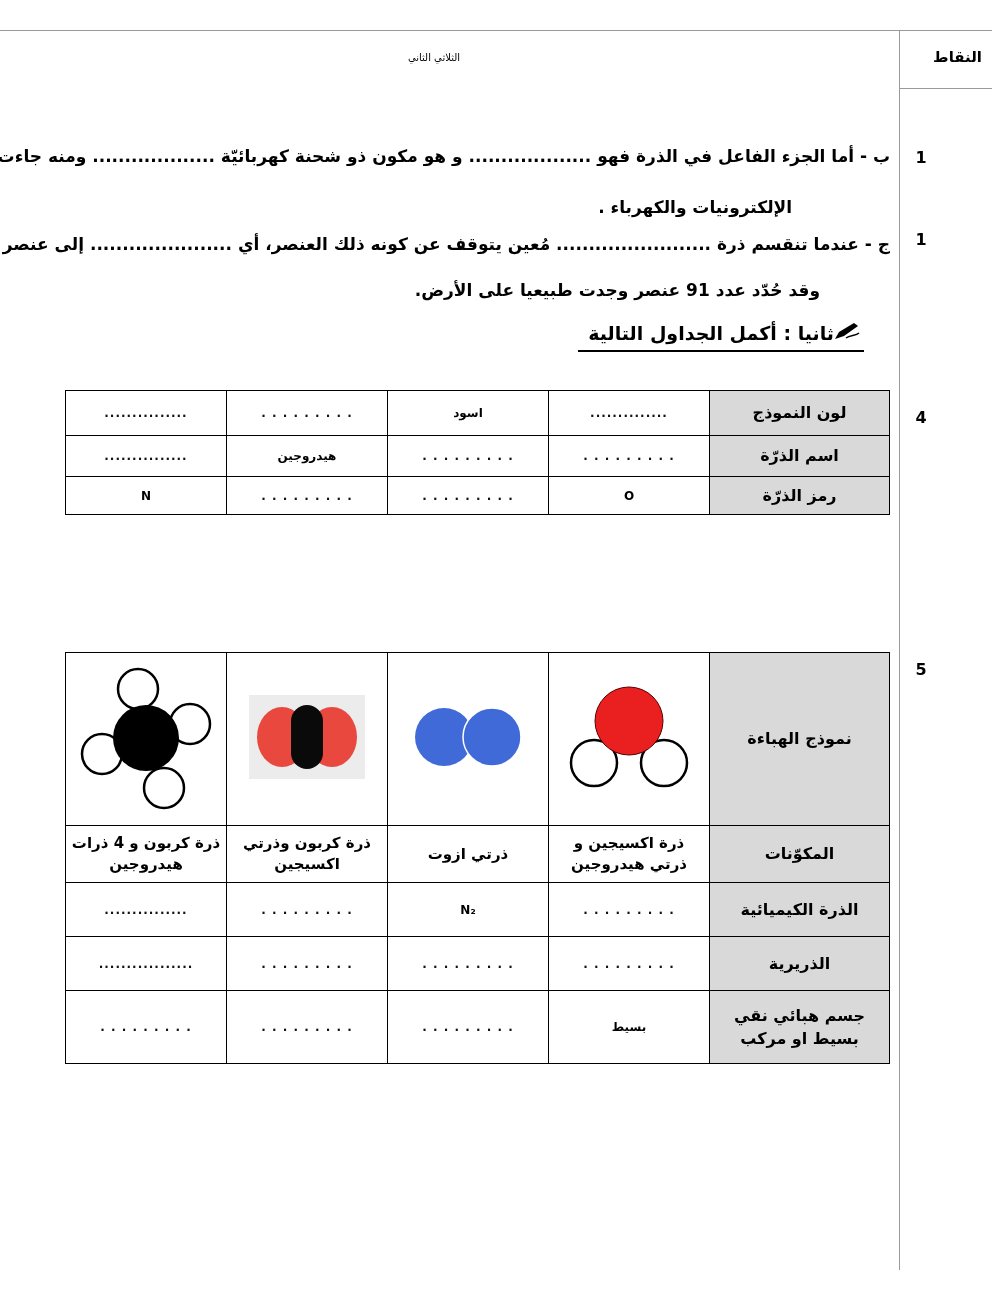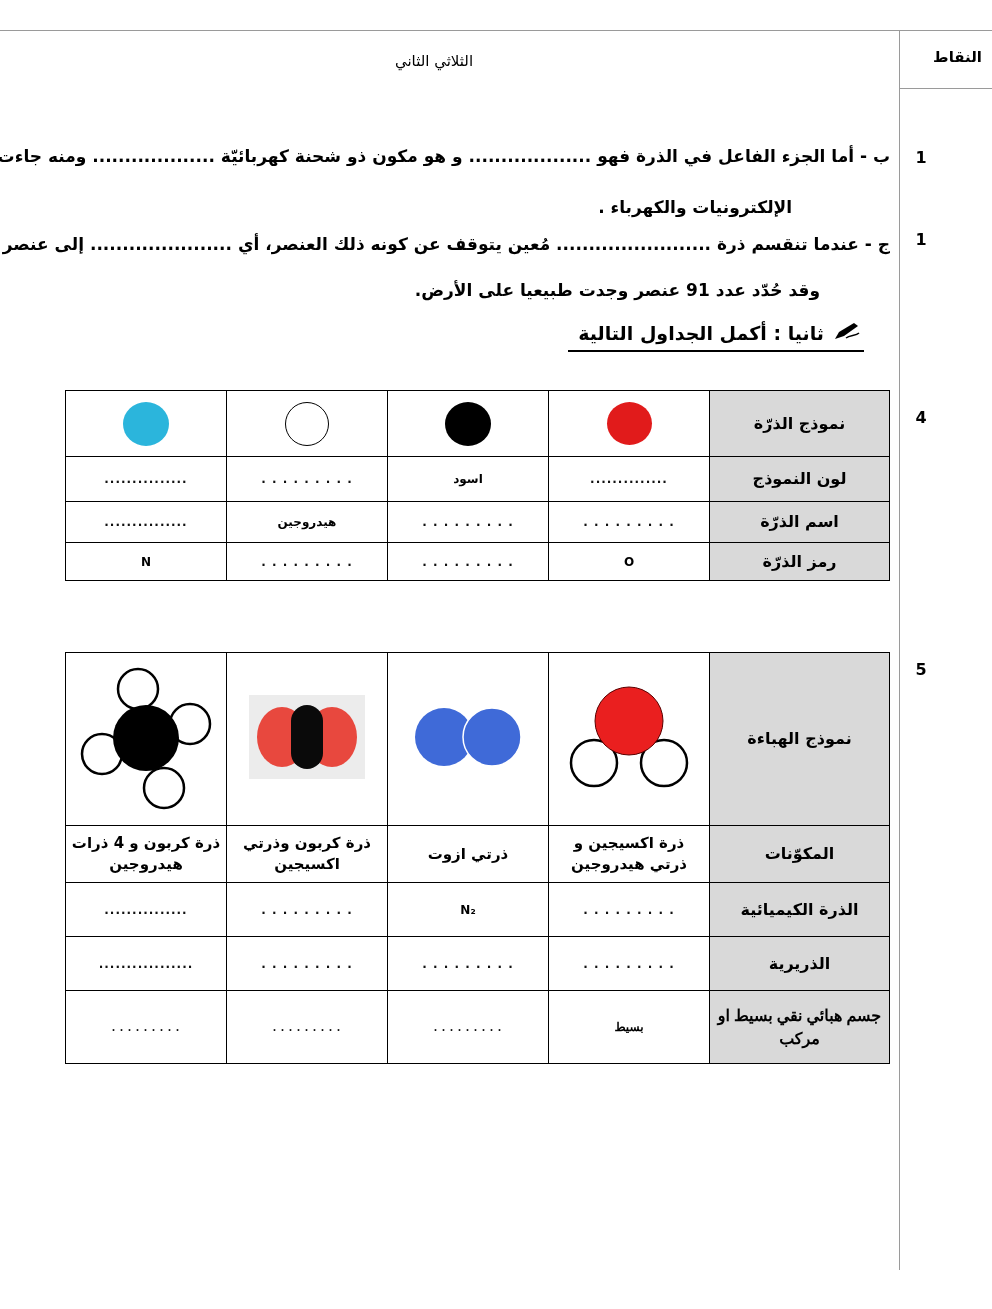--- a/index.html
+++ b/index.html
@@ -10,45 +10,45 @@
   }
   .topline { position:absolute; top:30px; left:0; width:992px; height:1px; background:#9a9a9a; }
   .vline   { position:absolute; top:30px; right:92px; width:1px; height:1240px; background:#9a9a9a; }
   .points-underline { position:absolute; top:88px; right:0; width:92px; height:1px; background:#9a9a9a; }
   .points-label { position:absolute; top:48px; right:10px; width:76px; text-align:right; font-weight:bold; font-size:15px; }
   .pt { position:absolute; right:54px; width:34px; text-align:center; font-weight:bold; font-size:16px; }
   .pt-b  { top:148px; }
   .pt-j  { top:230px; }
   .pt-t1 { top:408px; }
   .pt-t2 { top:660px; }
-  .doc-title { position:absolute; top:52px; left:0; width:868px; text-align:center; font-size:15px; }
+  .doc-title { position:absolute; top:52px; left:0; width:868px; text-align:center; font-size:10px; }
   .q-line { position:absolute; font-weight:bold; font-size:17px; white-space:nowrap; }
   .qb1 { top:146px; right:102px; }
   .qb2 { top:197px; right:200px; }
   .qj1 { top:234px; right:102px; }
   .qj2 { top:280px; right:172px; }
   .section-title {
-    position:absolute; top:322px; right:128px; display:flex; align-items:center; gap:10px;
+    position:absolute; top:322px; right:128px; display:flex; align-items:center; 
     font-weight:bold; font-size:19px; border-bottom:2px solid #000; padding:0 4px 6px 10px;
   }
   .tbl { position:absolute; right:102px; border-collapse:collapse; table-layout:fixed; background:#fff; }
   .t1 { top:390px; }
   .t2 { top:652px;padding-left:13px; }
   .tbl td { border:1px solid #000; text-align:center; vertical-align:middle; padding:2px 4px; overflow:hidden; }
   .tbl td.hdr { background:#d9d9d9; font-weight:bold; font-size:16px; width:180px; line-height:1.45; }
   .tbl td.c { width:161px; }
   .t1 .r-model  { height:66px; }
   .t1 .r-color  { height:45px; }
   .t1 .r-name   { height:41px; }
   .t1 .r-symbol { height:38px; }
   .t2 .r-model   { height:173px; }
   .t2 .r-comp    { height:57px; }
   .t2 .r-formula { height:54px; }
   .t2 .r-atomic  { height:54px; }
-  .t2 .r-body    { height:73px;font-family:Liberation Serif, serif; }
+  .t2 .r-body    { height:73px; }
   .dots { font-size:12px; letter-spacing:1px; font-weight:bold; color:#111; white-space:nowrap; }
   .val  { font-weight:bold; font-size:12px; }
   .comp { font-weight:bold; font-size:15px; line-height:1.4; }
   .atom { display:inline-block; border-radius:50%; vertical-align:middle; }
   .atom-cyan  { width:46px; height:44px; background:#2bb5dc; }
   .atom-white { width:44px; height:44px; background:#fff; border:1.5px solid #000; }
   .atom-black { width:46px; height:44px; background:#000; }
   .atom-red   { width:45px; height:43px; background:#e11b1b; }
 </style>
 </head>
@@ -78,27 +78,20 @@
       <svg width="26" height="18" viewBox="0 0 26 18">
         <path d="M1 17 L5 10 L20 1 L24 4 L10 14 Z" fill="#000"></path>
         <path d="M12 16 C16 13 22 14 25 11" stroke="#000" stroke-width="1.5" fill="none"></path>
       </svg>
     </span>
     <span>ثانيا : أكمل الجداول التالية</span>
   </div>
 
   <table class="tbl t1">
     <tbody>
-        <tr class="r-model">
-      <td class="hdr">نموذج الذرّة</td>
-      <td class="c"><span class="atom atom-red"></span></td>
-      <td class="c"><span class="atom atom-black"></span></td>
-      <td class="c"><span class="atom atom-white"></span></td>
-      <td class="c"><span class="atom atom-cyan"></span></td>
-    </tr>
     <tr class="r-color">
       <td class="hdr">لون النموذج</td>
       <td class="c dots">..............</td>
       <td class="c val">اسود</td>
       <td class="c dots">. . . . . . . . .</td>
       <td class="c dots">...............</td>
     </tr>
     <tr class="r-name">
       <td class="hdr">اسم الذرّة</td>
       <td class="c dots">. . . . . . . . .</td>

